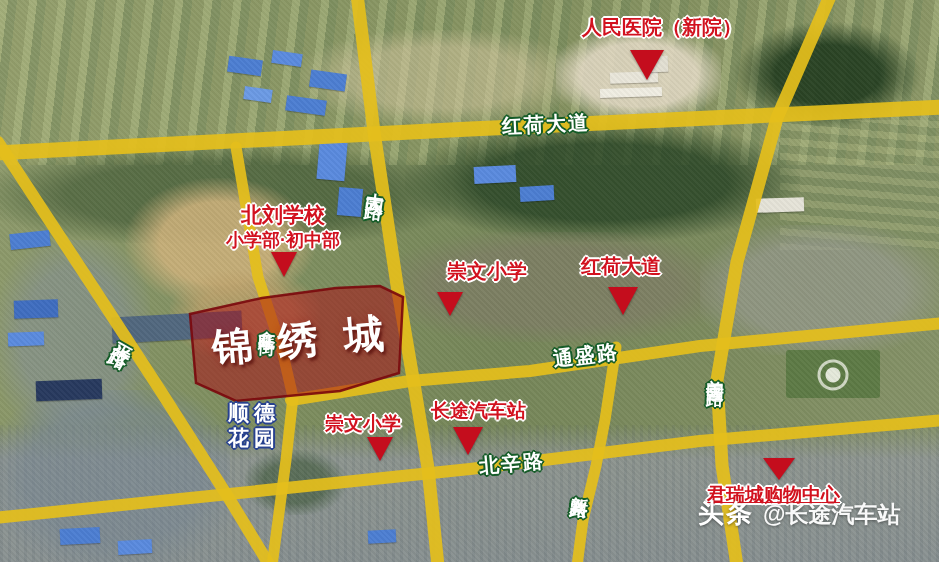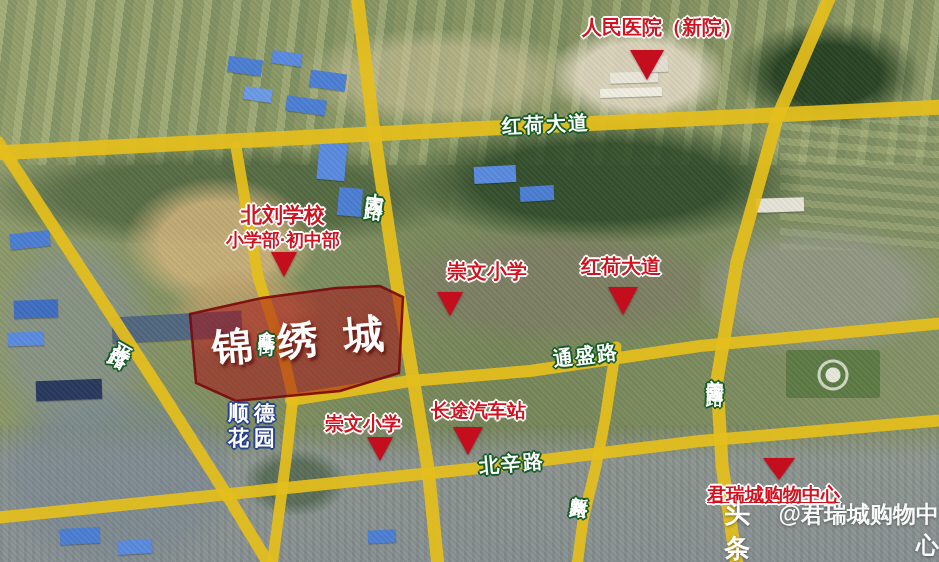--- a/index.html
+++ b/index.html
@@ -127,16 +127,16 @@
   <div class="lbl road-label outlined vert" style="left:258px;top:317px;font-size:17px;letter-spacing:4px;transform:rotate(4deg);">鑫旺街</div>
   <div class="lbl road-label outlined" style="left:553px;top:344px;font-size:20px;letter-spacing:2px;transform:rotate(-7deg);">通盛路</div>
   <div class="lbl road-label outlined" style="left:479px;top:452px;font-size:20px;letter-spacing:2px;transform:rotate(-5deg);">北辛路</div>
   <div class="lbl road-label outlined vert" style="left:571px;top:482px;font-size:18px;letter-spacing:2px;transform:rotate(7deg);">新兴路</div>
   <div class="lbl road-label outlined vert" style="left:705px;top:365px;font-size:18px;letter-spacing:5px;transform:rotate(2deg);">善国路</div>
 
   <div class="highlight-title" style="left:212px;top:312px;">锦绣城</div>
 
   <div class="watermark" style="left:698px;top:496px;text-align:right;">
     <span class="wm-brand">头条</span>
-    <span class="wm-account">@君瑞城购物中心</span>
+    <span class="wm-account">@长途汽车站</span>
   </div>
 
 </div>
 
 </body></html>

